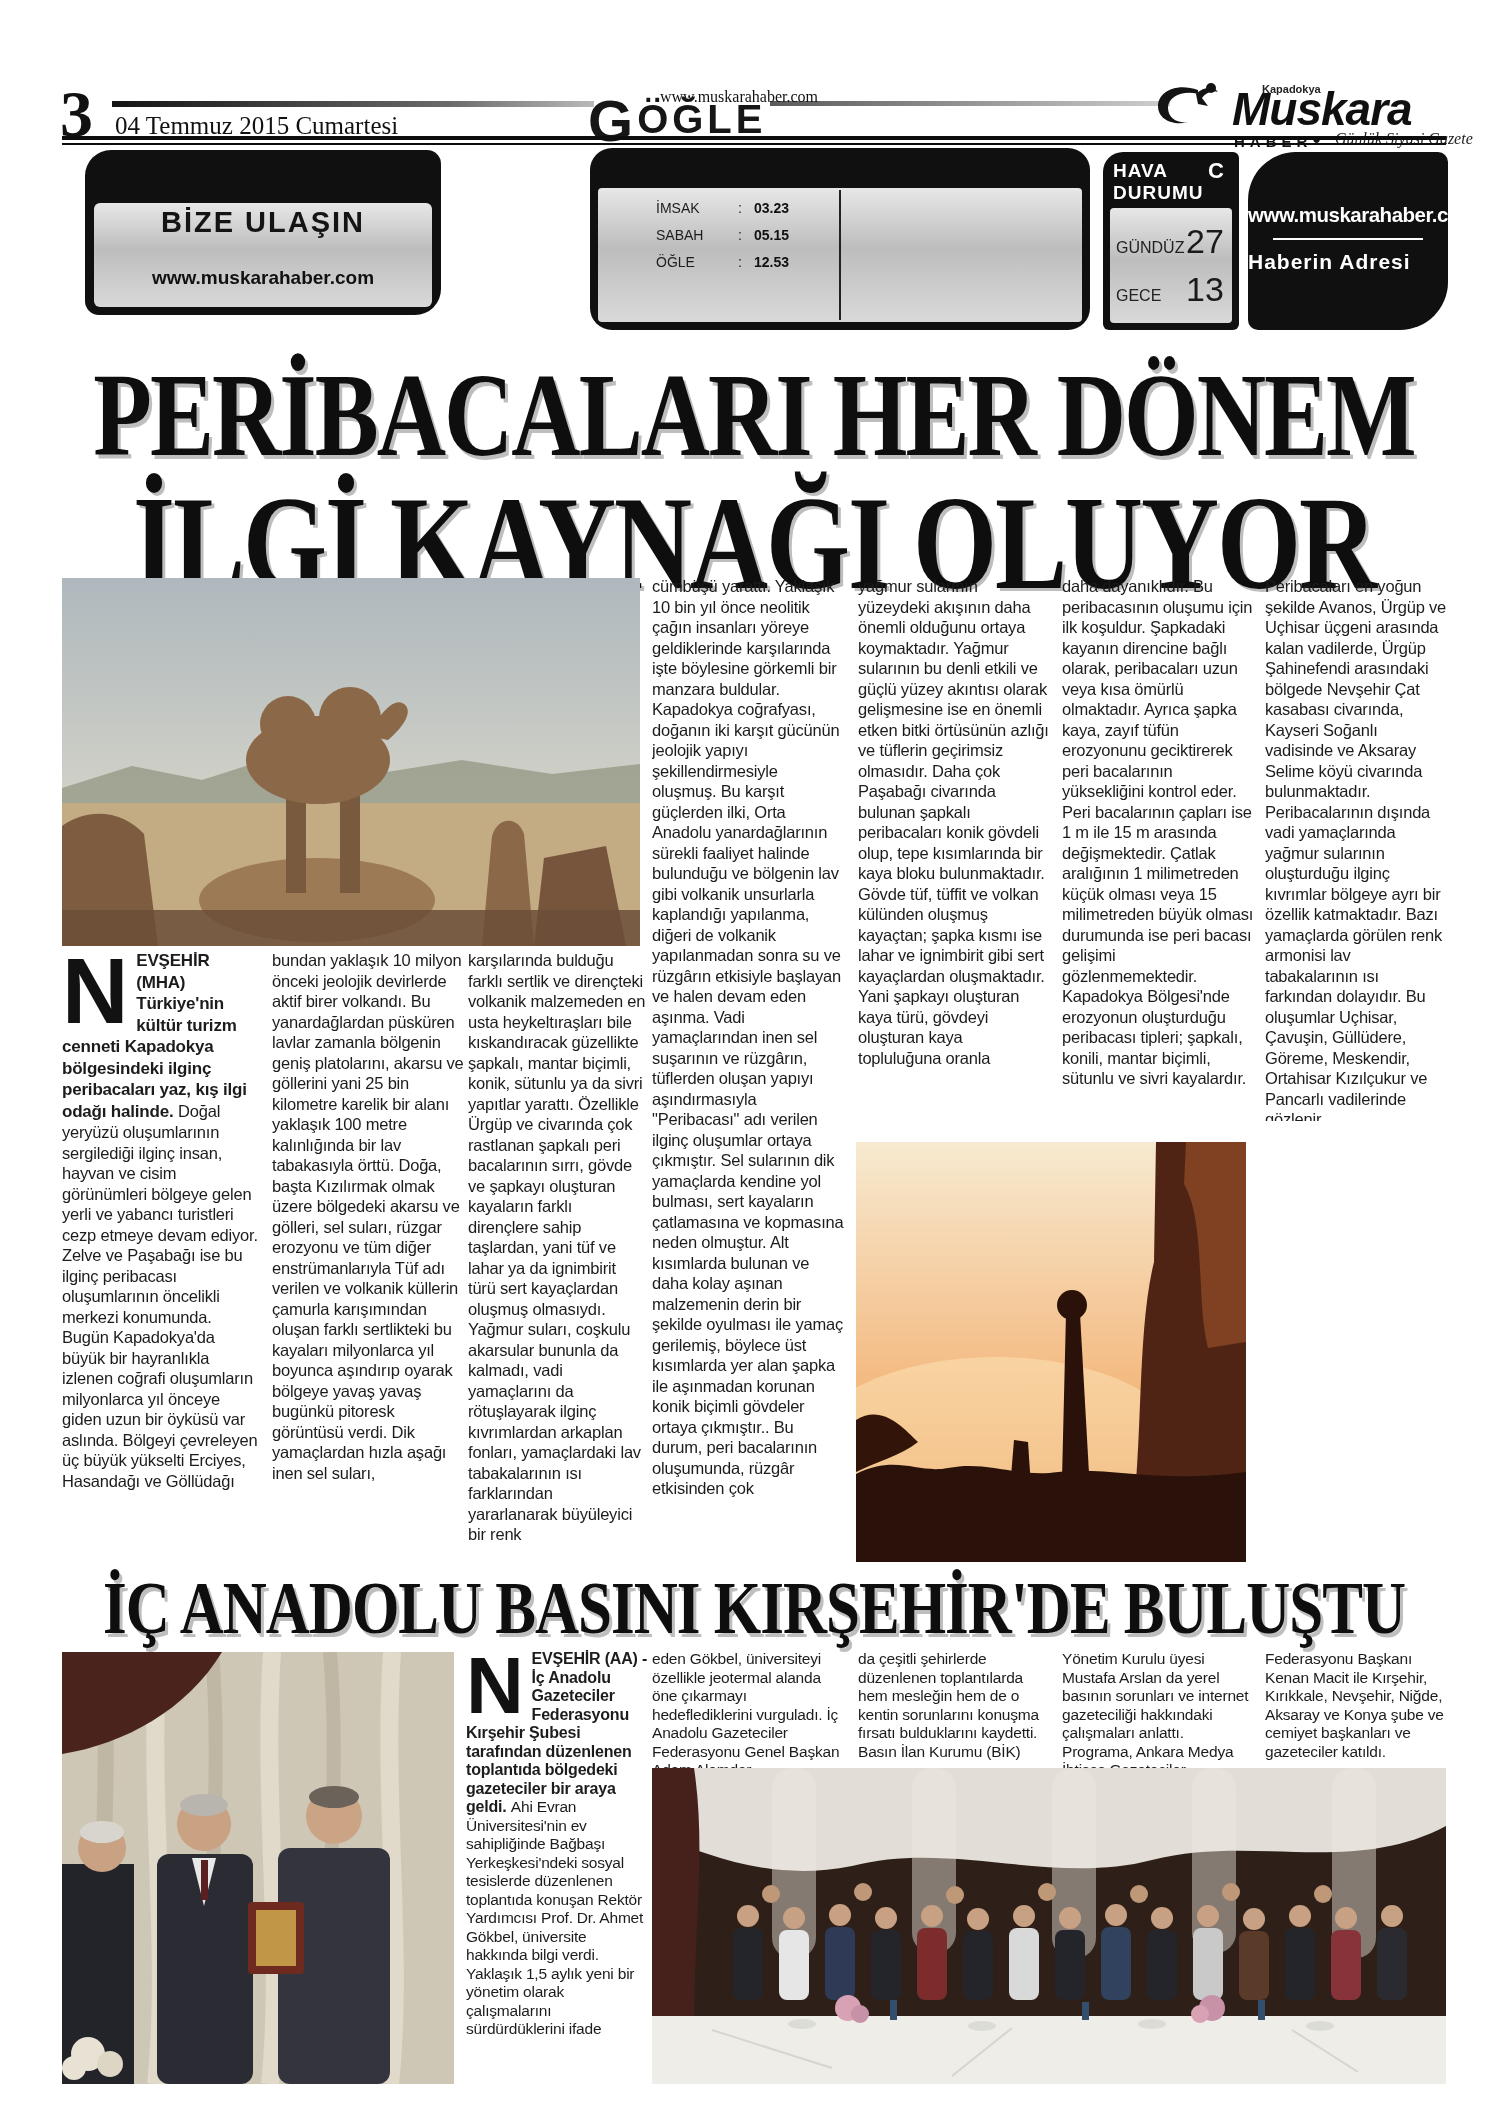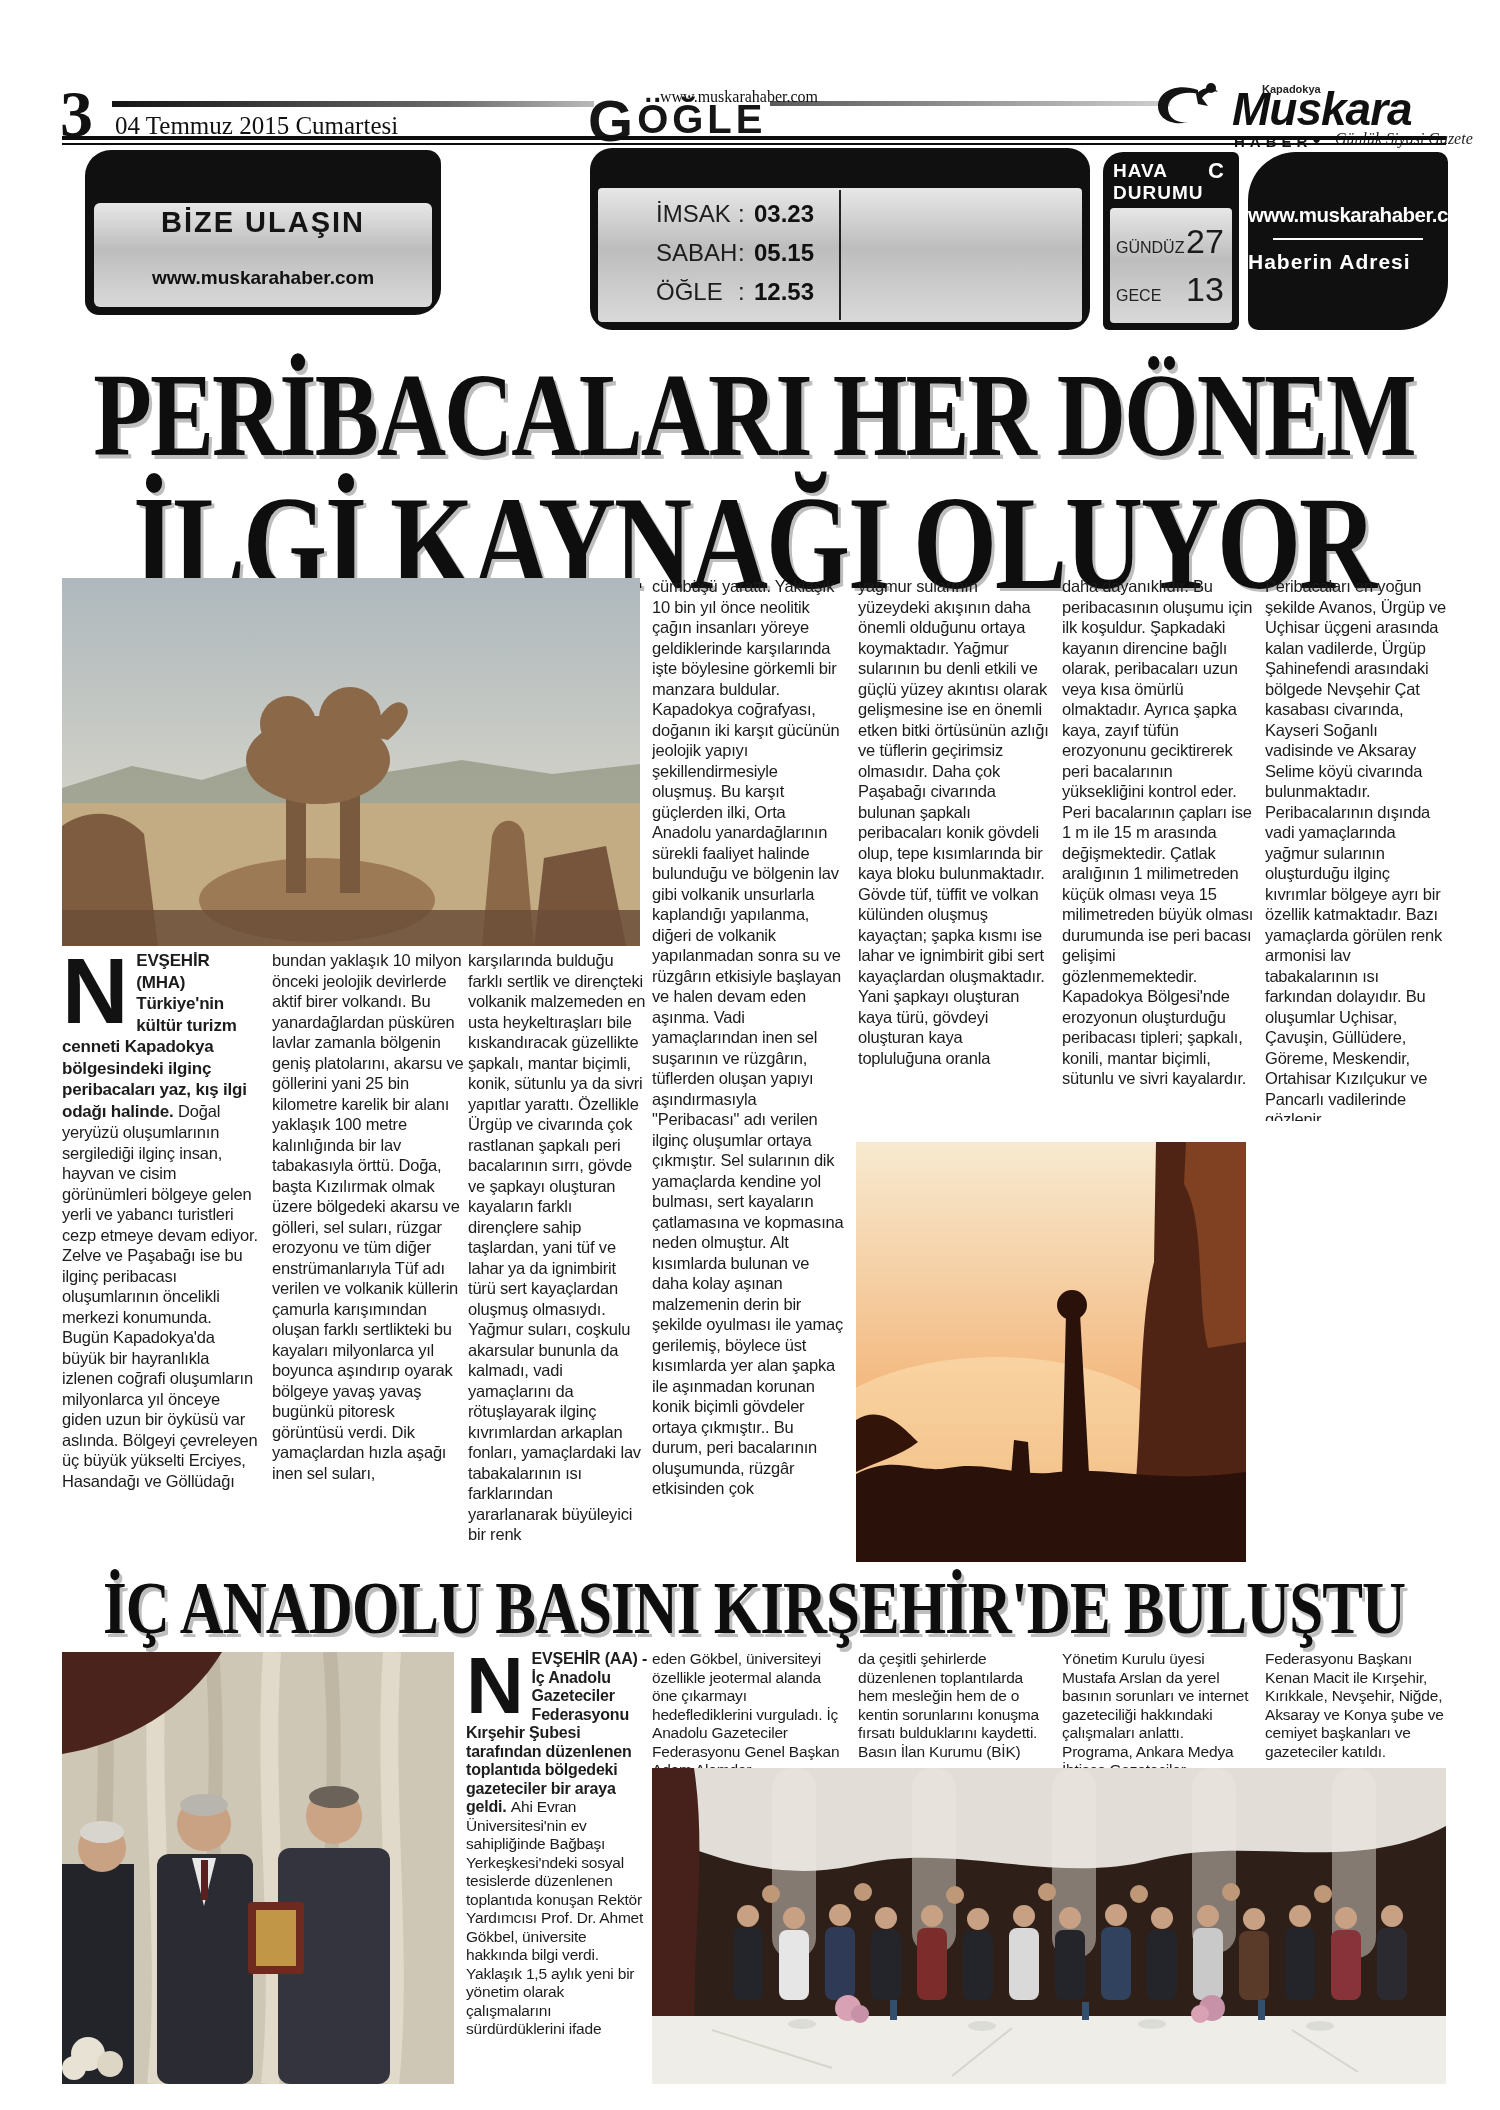--- a/index.html
+++ b/index.html
@@ -28,21 +28,21 @@
   #contact-box{left:85px;top:150px;width:356px;height:165px;border-radius:26px 14px 26px 14px;}
   #contact-title{left:85px;top:158px;width:356px;text-align:center;color:#fff;font-size:33px;font-weight:bold;font-style:italic;letter-spacing:1px;}
   #contact-panel{left:94px;top:203px;width:338px;height:104px;border-radius:6px;text-align:center;}
   #contact-sub{left:94px;top:206px;width:338px;text-align:center;font-size:29px;font-weight:bold;letter-spacing:2px;color:#141414;}
   #contact-phone{left:94px;top:243px;width:338px;text-align:center;font-size:18px;color:#1a1a1a;}
   #contact-web{left:94px;top:267px;width:338px;text-align:center;font-size:19px;font-weight:bold;color:#111;}
   #prayer-box{left:590px;top:148px;width:500px;height:182px;border-radius:22px;}
   #prayer-title{left:590px;top:155px;width:500px;text-align:center;color:#fff;font-size:25px;font-weight:bold;letter-spacing:2px;}
   #prayer-panel{left:598px;top:188px;width:484px;height:134px;border-radius:4px;}
   #prayer-div{left:839px;top:190px;width:2px;height:130px;background:#222;}
-  .prayer-col{position:absolute;top:200px;font-size:24px;color:#1d1d1d;}
+  .prayer-col{position:absolute;top:200px;font-size:14px;color:#1d1d1d;}
   .prayer-row{margin-bottom:11px;white-space:nowrap;}
   .prayer-row .lbl{display:inline-block;width:82px;}
   .prayer-row .sep{display:inline-block;width:16px;}
   .prayer-row .val{font-weight:bold;color:#111;}
   #prayer-left{left:656px;}
   #prayer-right{left:905px;}
   #weather-box{left:1103px;top:152px;width:136px;height:178px;border-radius:20px 6px 6px 6px;}
   #weather-title{left:1113px;top:160px;width:120px;color:#fff;font-weight:bold;font-size:19px;line-height:22px;letter-spacing:1px;}
   #weather-c{left:1208px;top:158px;color:#fff;font-weight:bold;font-size:22px;}
   #weather-panel{left:1110px;top:208px;width:122px;height:115px;border-radius:4px;}

